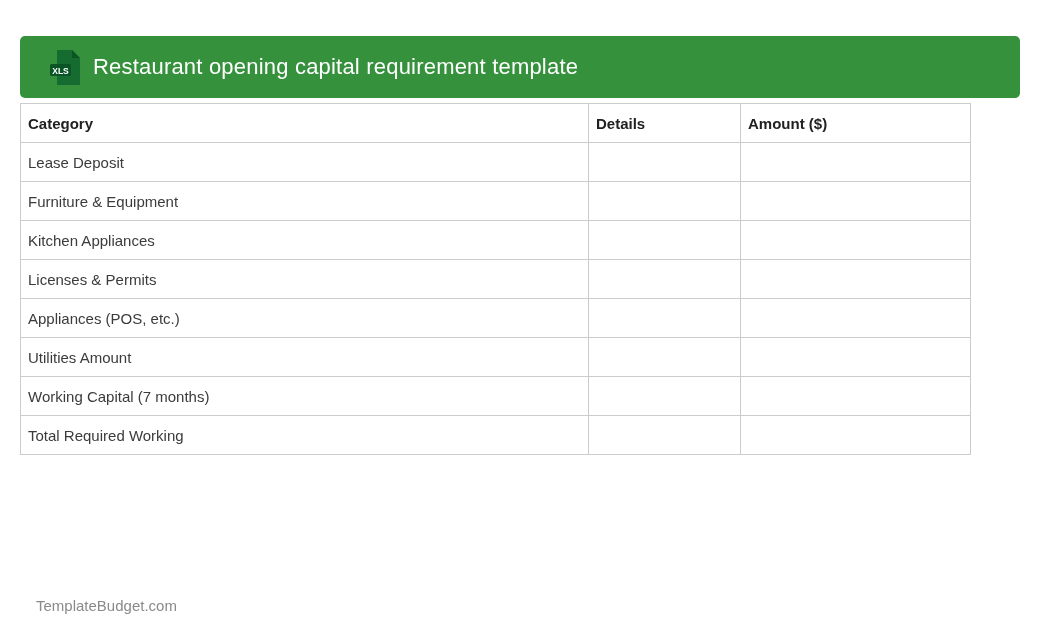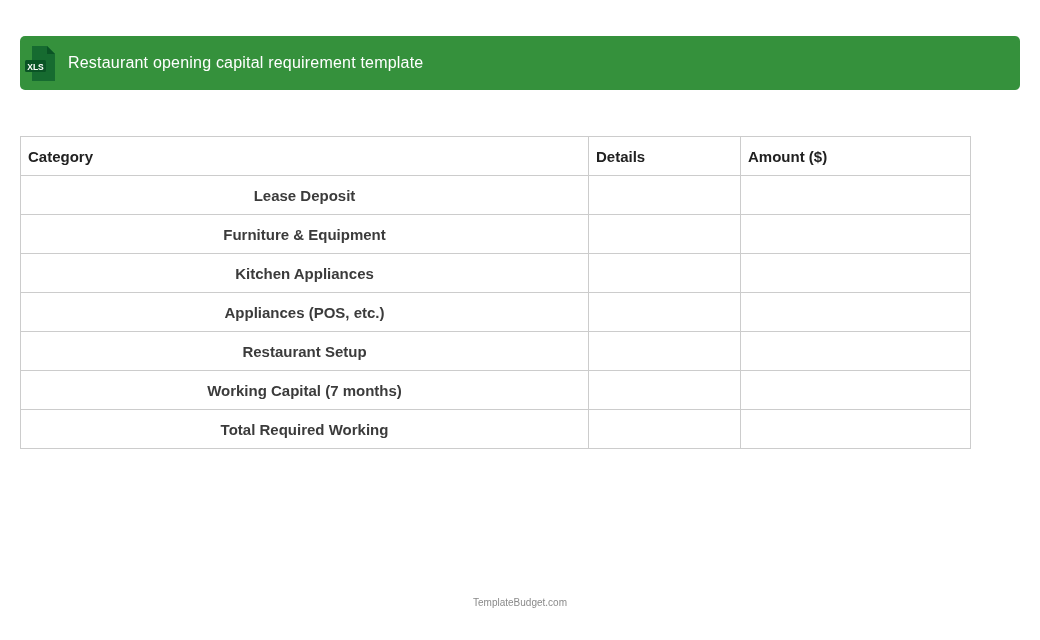--- a/index.html
+++ b/index.html
@@ -10,47 +10,47 @@
     --header-text:#212121;
     --row-text:#3B3B3B;
     --footer-text:#8A8A8A;
   }
   *{box-sizing:border-box;margin:0;padding:0;}
   html,body{width:1040px;height:640px;background:#ffffff;overflow:hidden;}
   body{font-family:"Liberation Sans","DejaVu Sans",sans-serif;}
   .page{width:1040px;height:640px;position:relative;}
 
   .title-bar{
-    position:absolute;left:20px;top:36px;width:1000px;height:54px;
+    position:absolute;left:20px;top:36px;width:1000px;height:62px;
     background:var(--header-bar);border-radius:5px;
-    display:flex;align-items:center;padding-left:4px;
+    display:flex;align-items:center;padding-left:29px;
   }
   .file-icon{width:34px;height:37px;flex:0 0 auto;display:block;}
   .title-text{
-    color:#ffffff;font-size:16px;font-weight:500;margin-left:10px;
+    color:#ffffff;font-size:22px;font-weight:500;margin-left:10px;
     letter-spacing:0.2px;white-space:nowrap;text-align:center;
   }
 
   .sheet{position:absolute;left:20px;top:103px;}
-  table{border-collapse:collapse;table-layout:fixed;width:950px;margin-top:33px;}
+  table{border-collapse:collapse;table-layout:fixed;width:950px;}
   col.c-category{width:568px;}
   col.c-details{width:152px;}
   col.c-amount{width:230px;}
   th,td{
     border:1px solid var(--table-border);
     height:39px;padding:0 7px;
     font-size:15px;text-align:left;vertical-align:middle;
     white-space:nowrap;overflow:hidden;
   }
   th{font-weight:bold;color:var(--header-text);}
-  td{font-weight:bold;color:var(--row-text);text-align:center;}
+  td{font-weight:normal;color:var(--row-text);}
 
   .site-footer{
-    position:absolute;left:20px;top:597px;width:1000px;
-    text-align:center;color:var(--footer-text);font-size:10px;
+    position:absolute;left:36px;top:597px;width:1000px;
+    text-align:left;color:var(--footer-text);font-size:15px;
   }
 </style>
 </head>
 <body>
 
 <div class="page">
 
   <div class="title-bar">
     <svg class="file-icon" viewBox="0 0 34 37" aria-hidden="true">
       <path d="M8 1 H23 L31 9 V36 H8 Z" fill="var(--icon-body)"></path>
@@ -85,26 +85,31 @@
           <td>Furniture &amp; Equipment</td>
           <td></td>
           <td></td>
         </tr>
         <tr>
           <td>Kitchen Appliances</td>
           <td></td>
           <td></td>
         </tr>
         <tr>
+          <td>Licenses &amp; Permits</td>
+          <td></td>
+          <td></td>
+        </tr>
+        <tr>
           <td>Appliances (POS, etc.)</td>
           <td></td>
           <td></td>
         </tr>
         <tr>
-          <td>Restaurant Setup</td>
+          <td>Utilities Amount</td>
           <td></td>
           <td></td>
         </tr>
         <tr>
           <td>Working Capital (7 months)</td>
           <td></td>
           <td></td>
         </tr>
         <tr>
           <td>Total Required Working</td>

